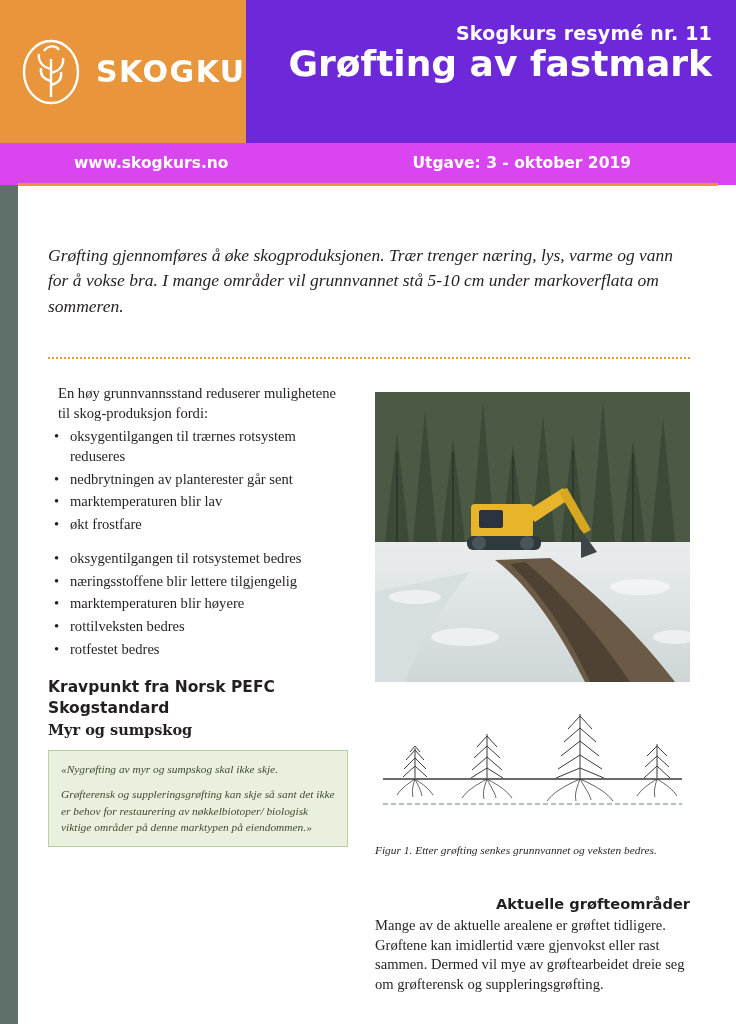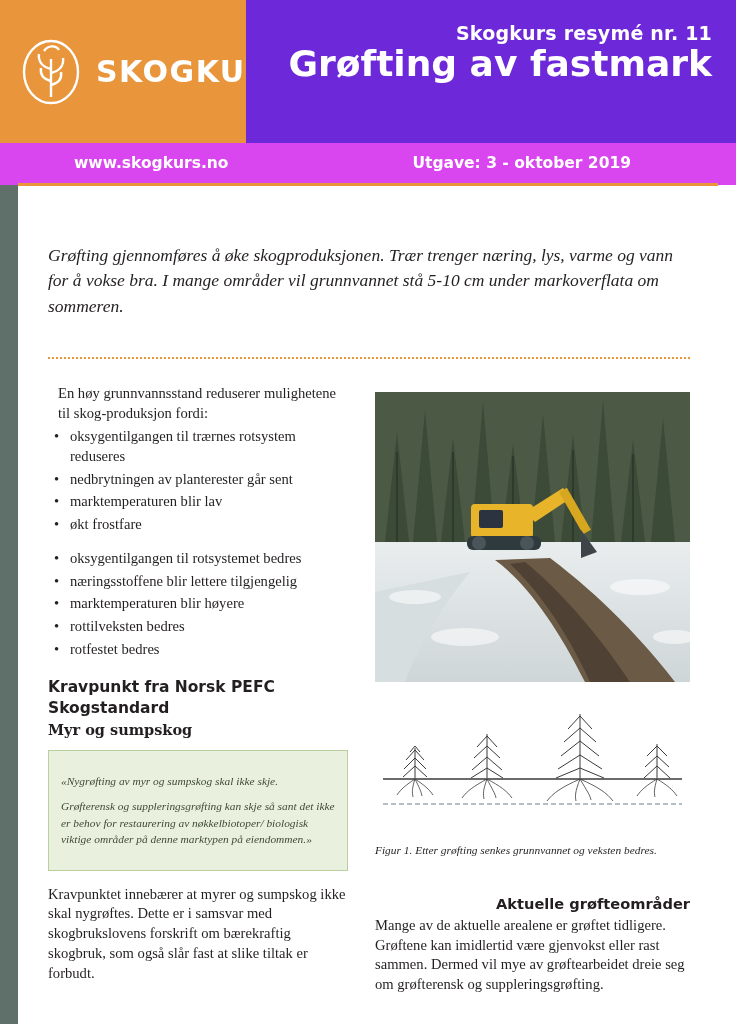--- a/index.html
+++ b/index.html
@@ -169,21 +169,21 @@
   .sec-sub {
     font-family: "DejaVu Serif", serif;
     font-weight: bold;
     font-size: 14.5px;
     margin: 0 0 10px 0;
   }
   .quote-box {
     background: #e9f0dd;
     border: 1px solid #b9cfa0;
     box-sizing: border-box;
-    padding: 22px 12px;
+    padding: 10px 12px;
     font-size: 11.4px;
     font-style: italic;
     line-height: 1.45;
     color: #3d4a33;
     width: 300px;
   }
   .quote-box p { margin: 0 0 9px 0; }
   .quote-box p:last-child { margin-bottom: 0; }
   .after-quote { margin-top: 14px; }
   .after-quote p { margin: 0 0 13px 0; }
@@ -287,24 +287,20 @@
     </ul>
 
     <div class="sec-head">Kravpunkt fra Norsk PEFC Skogstandard</div>
     <div class="sec-sub">Myr og sumpskog</div>
 
     <div class="quote-box">
       <p>«Nygrøfting av myr og sumpskog skal ikke skje.</p>
       <p>Grøfterensk og suppleringsgrøfting kan skje så sant det ikke er behov for restaurering av nøkkelbiotoper/ biologisk viktige områder på denne marktypen på eiendommen.»</p>
     </div>
 
-    <div class="after-quote">
-      <p>Kravpunktet innebærer at myrer og sumpskog ikke skal nygrøftes. Dette er i samsvar med skogbrukslovens forskrift om bærekraftig skogbruk, som også slår fast at slike tiltak er forbudt.</p>
-
-    </div>
   </div>
 
   <div class="photo">
     <svg width="315" height="290" viewBox="0 0 315 290">
       <defs>
         <linearGradient id="sky" x1="0" y1="0" x2="0" y2="1">
           <stop offset="0%" stop-color="#cfd9cd"></stop>
           <stop offset="100%" stop-color="#9aa894"></stop>
         </linearGradient>
         <linearGradient id="snow" x1="0" y1="0" x2="0" y2="1">

